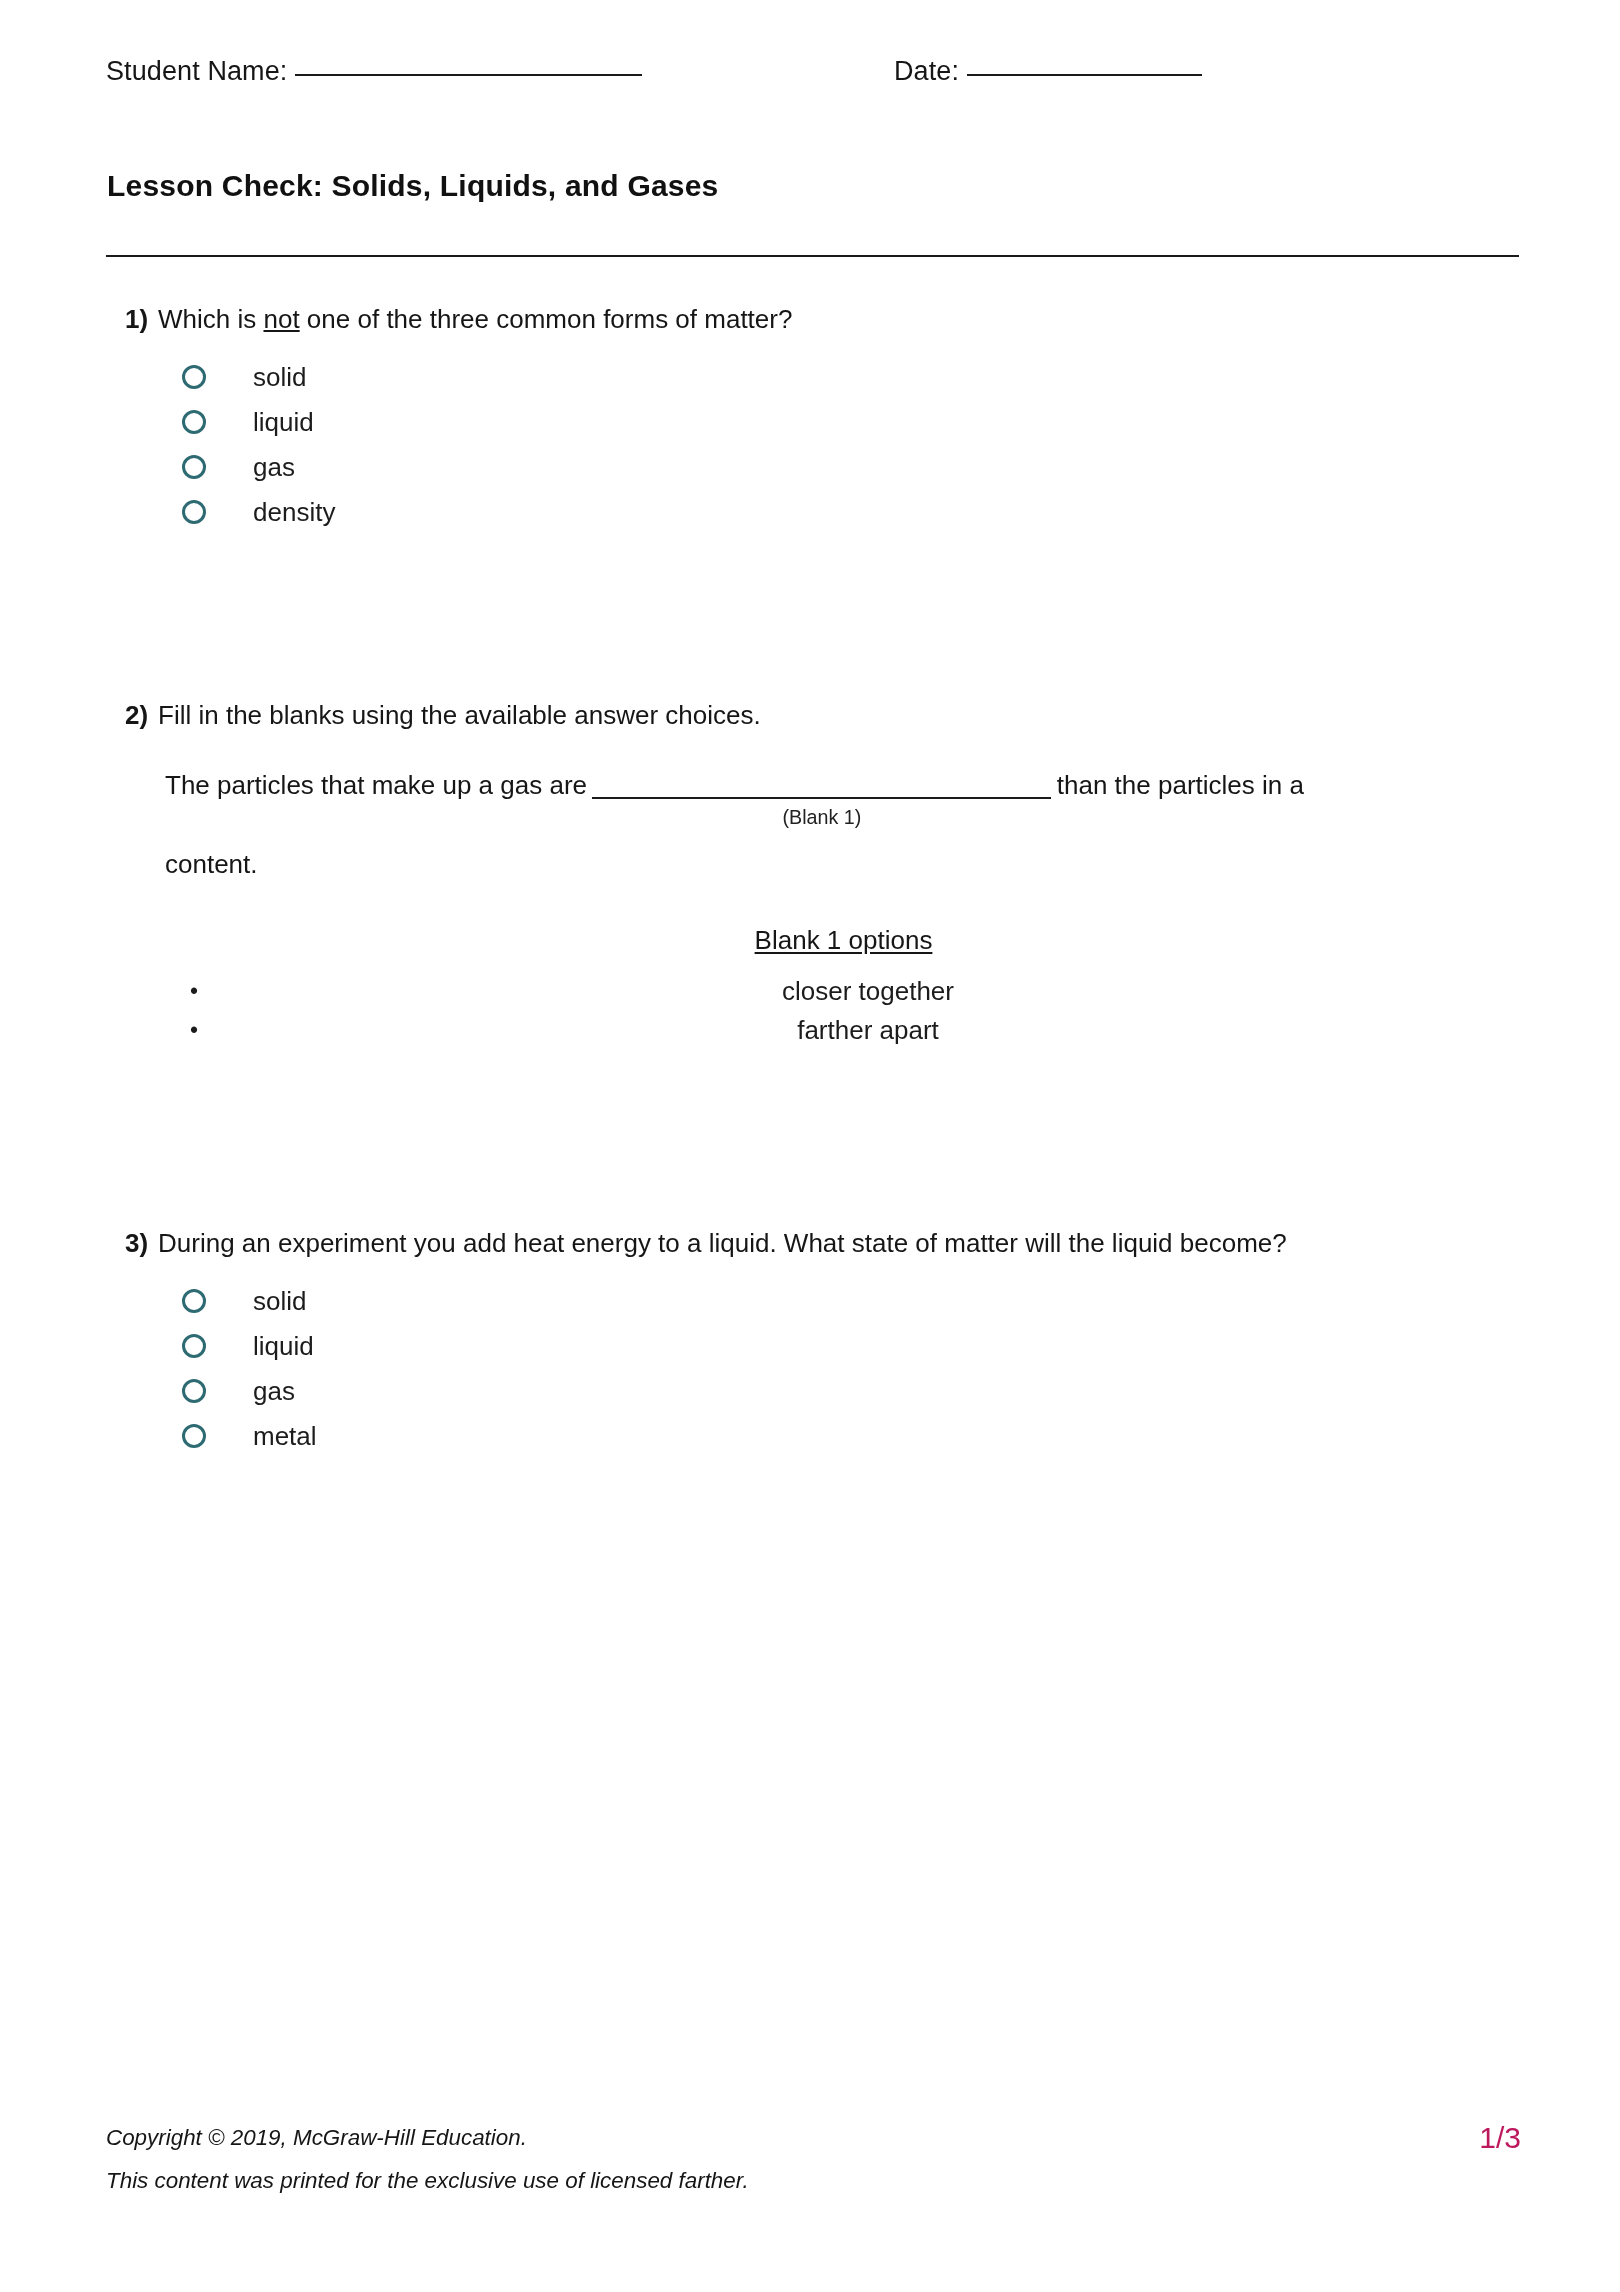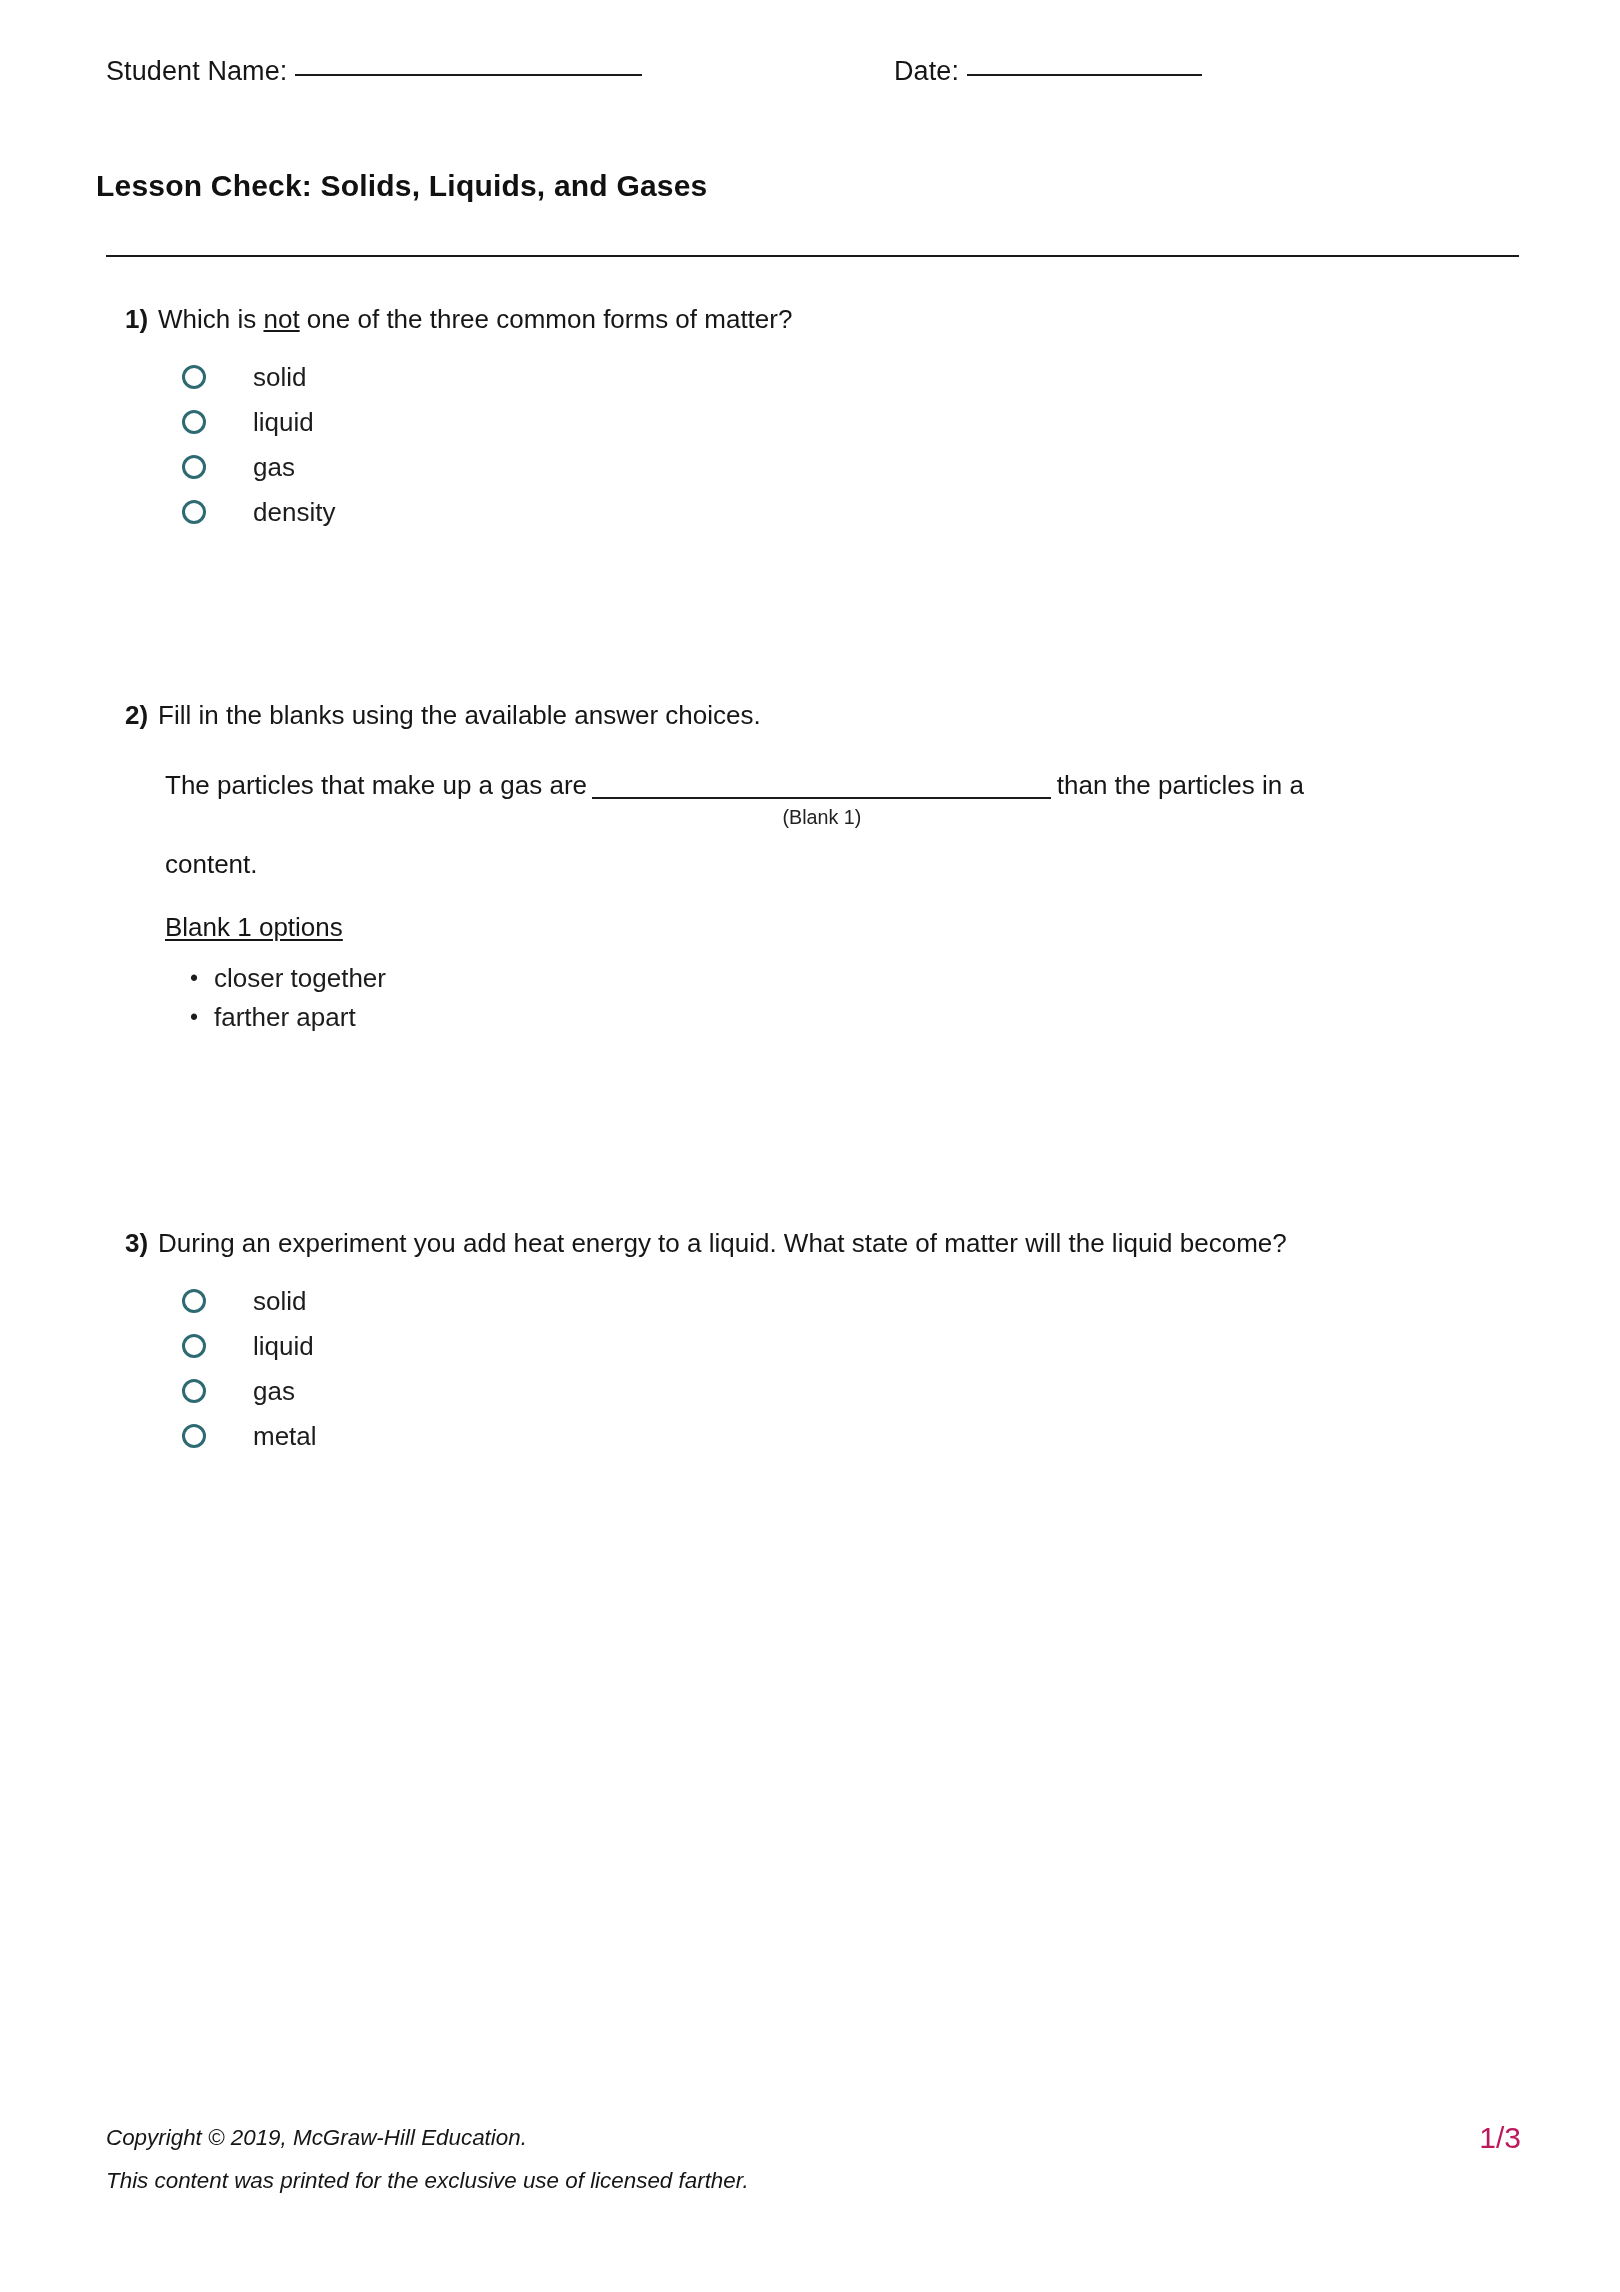--- a/index.html
+++ b/index.html
@@ -51,21 +51,21 @@
     margin-left: 8px;
     position: relative;
     top: -3.6px;
   }
   .id-rule.name-rule  { width: 347px; }
   .id-rule.date-rule  { width: 235px; }
 
   
   .sheet-title {
     position: absolute;
-    left: 96px;
+    left: 107px;
     top: 169px;
     font-size: 30px;
     font-weight: bold;
     letter-spacing: 0.2px;
     color: #111111;
   }
   .title-rule {
     position: absolute;
     left: 106px;
     top: 255px;
@@ -160,21 +160,22 @@
   }
   .fib-tail {
     font-size: 26px;
     line-height: 43px;
     color: #161616;
     margin-top: 36px;
   }
 
   .options-block {
     padding-left: 40px;
-    margin-top: 26px;
+    margin-top: 39px;
+    text-align: center;
   }
   .options-title {
     font-size: 26px;
     color: #161616;
     text-decoration: underline;
     text-underline-offset: 2.7px;
     display: inline-block;
   }
   .options-list {
     margin: 16px 0 0 0;

